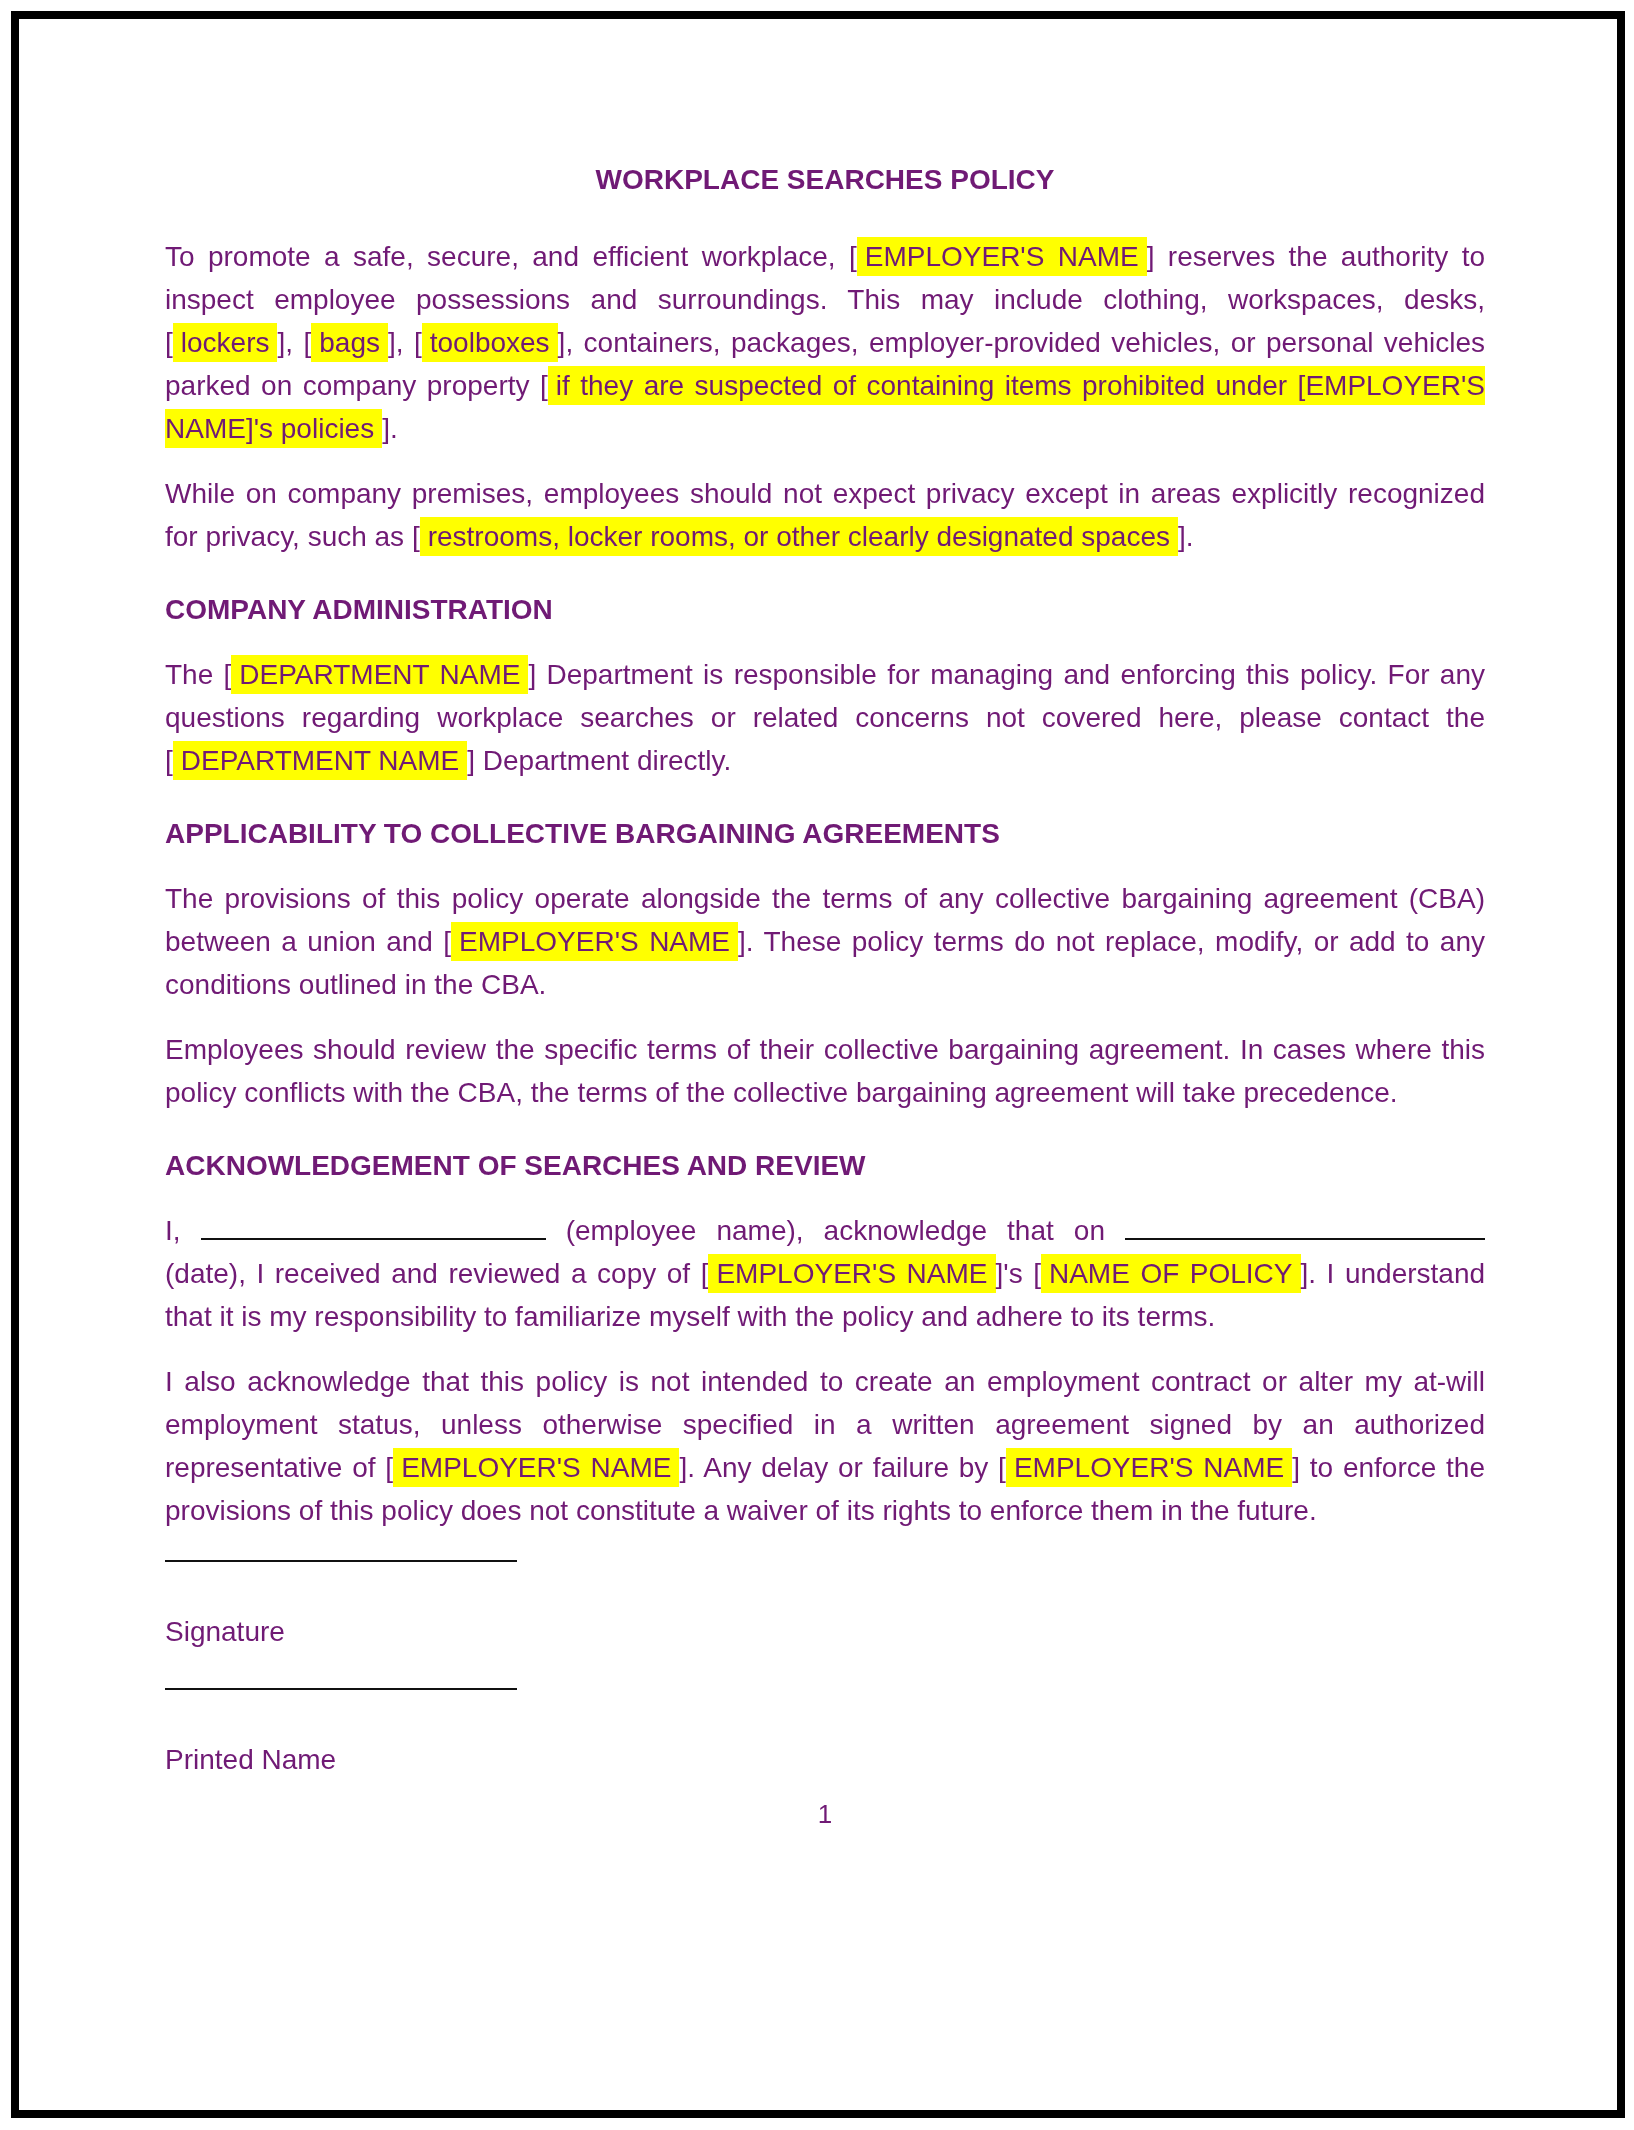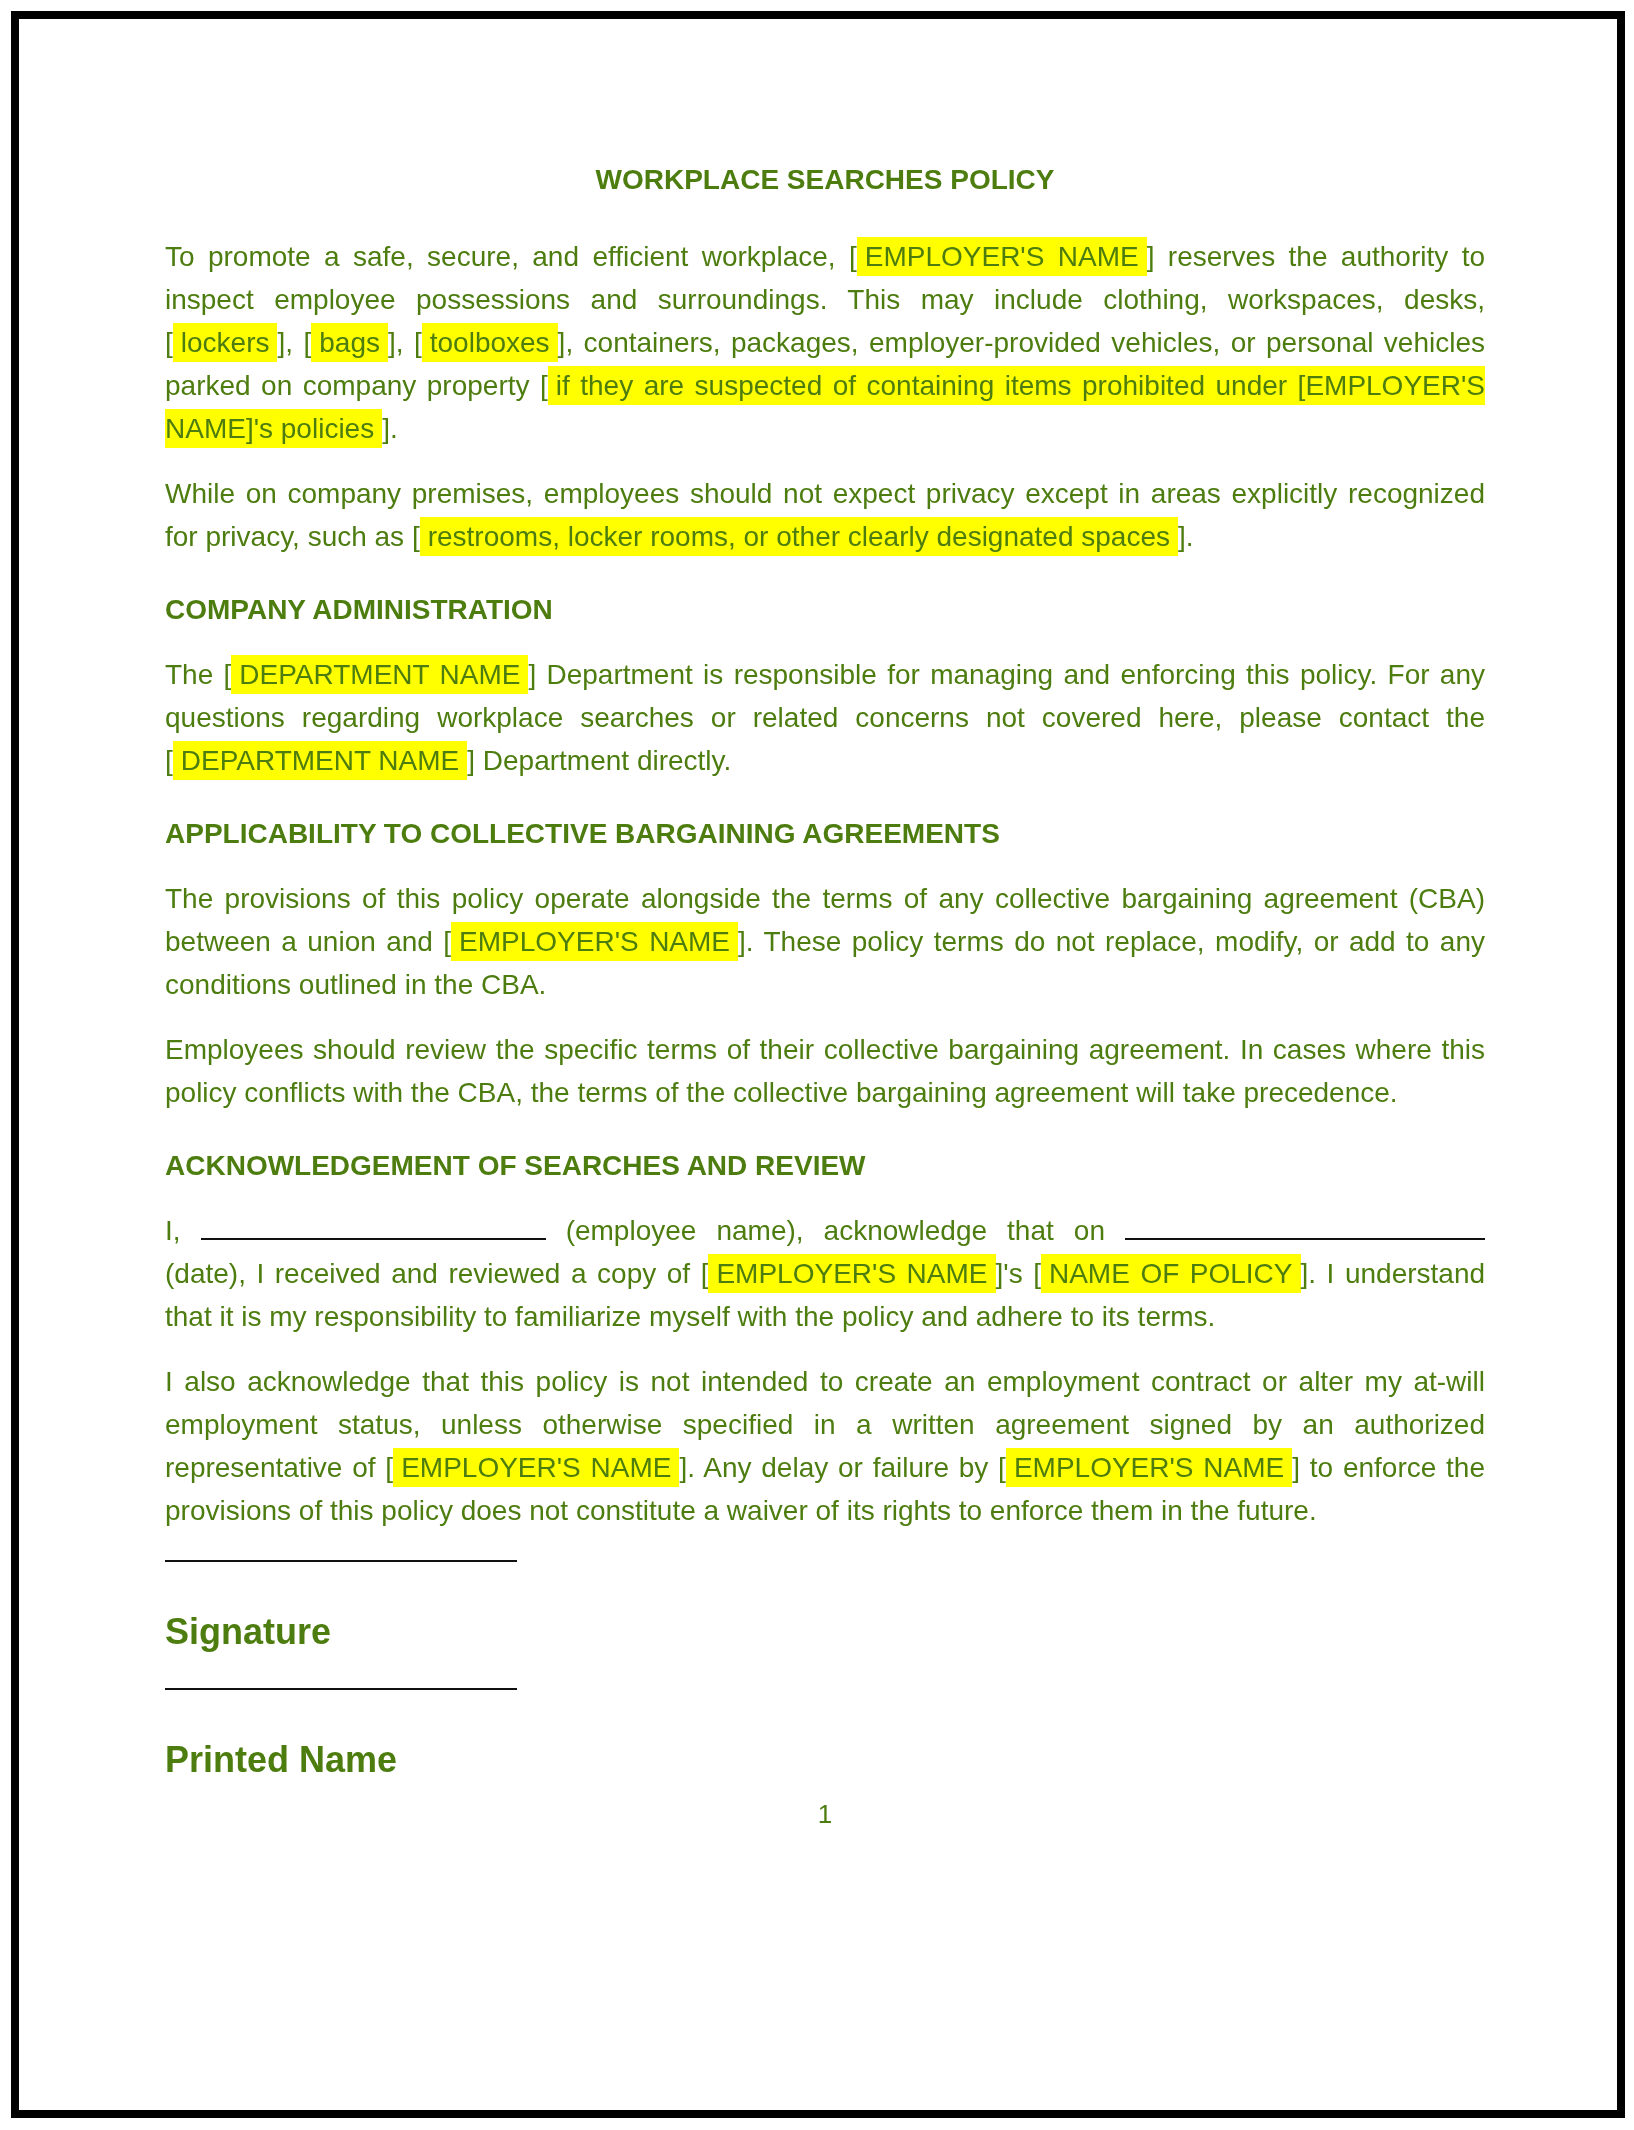--- a/index.html
+++ b/index.html
@@ -5,21 +5,21 @@
   html, body {
     margin: 0;
     padding: 0;
     background: #ffffff;
   }
   .sheet {
     position: relative;
     width: 1634px;
     height: 2130px;
     background: #ffffff;
-    color: #4d7c0f;
+    color: #701a75;
     font-family: "Liberation Sans", sans-serif;
     overflow: hidden;
   }
   .frame {
     position: absolute;
     left: 11px;
     top: 11px;
     right: 9px;
     bottom: 12px;
     border: 8px solid #000000;
@@ -62,24 +62,23 @@
   .sig-line {
     width: 352px;
     height: 0;
     border-top: 2px solid #111111;
     margin-top: 28px;
   }
   .sig-line.second {
     margin-top: 35px;
   }
   .sig-label {
-    font-size: 36px;
+    font-size: 28px;
     line-height: 43px;
     margin: 48px 0 0 0;
-    font-weight: bold;
   }
   .page-num {
     font-size: 26px;
     line-height: 43px;
     text-align: center;
     margin-top: 12px;
   }
 </style>
 </head>
 <body>

